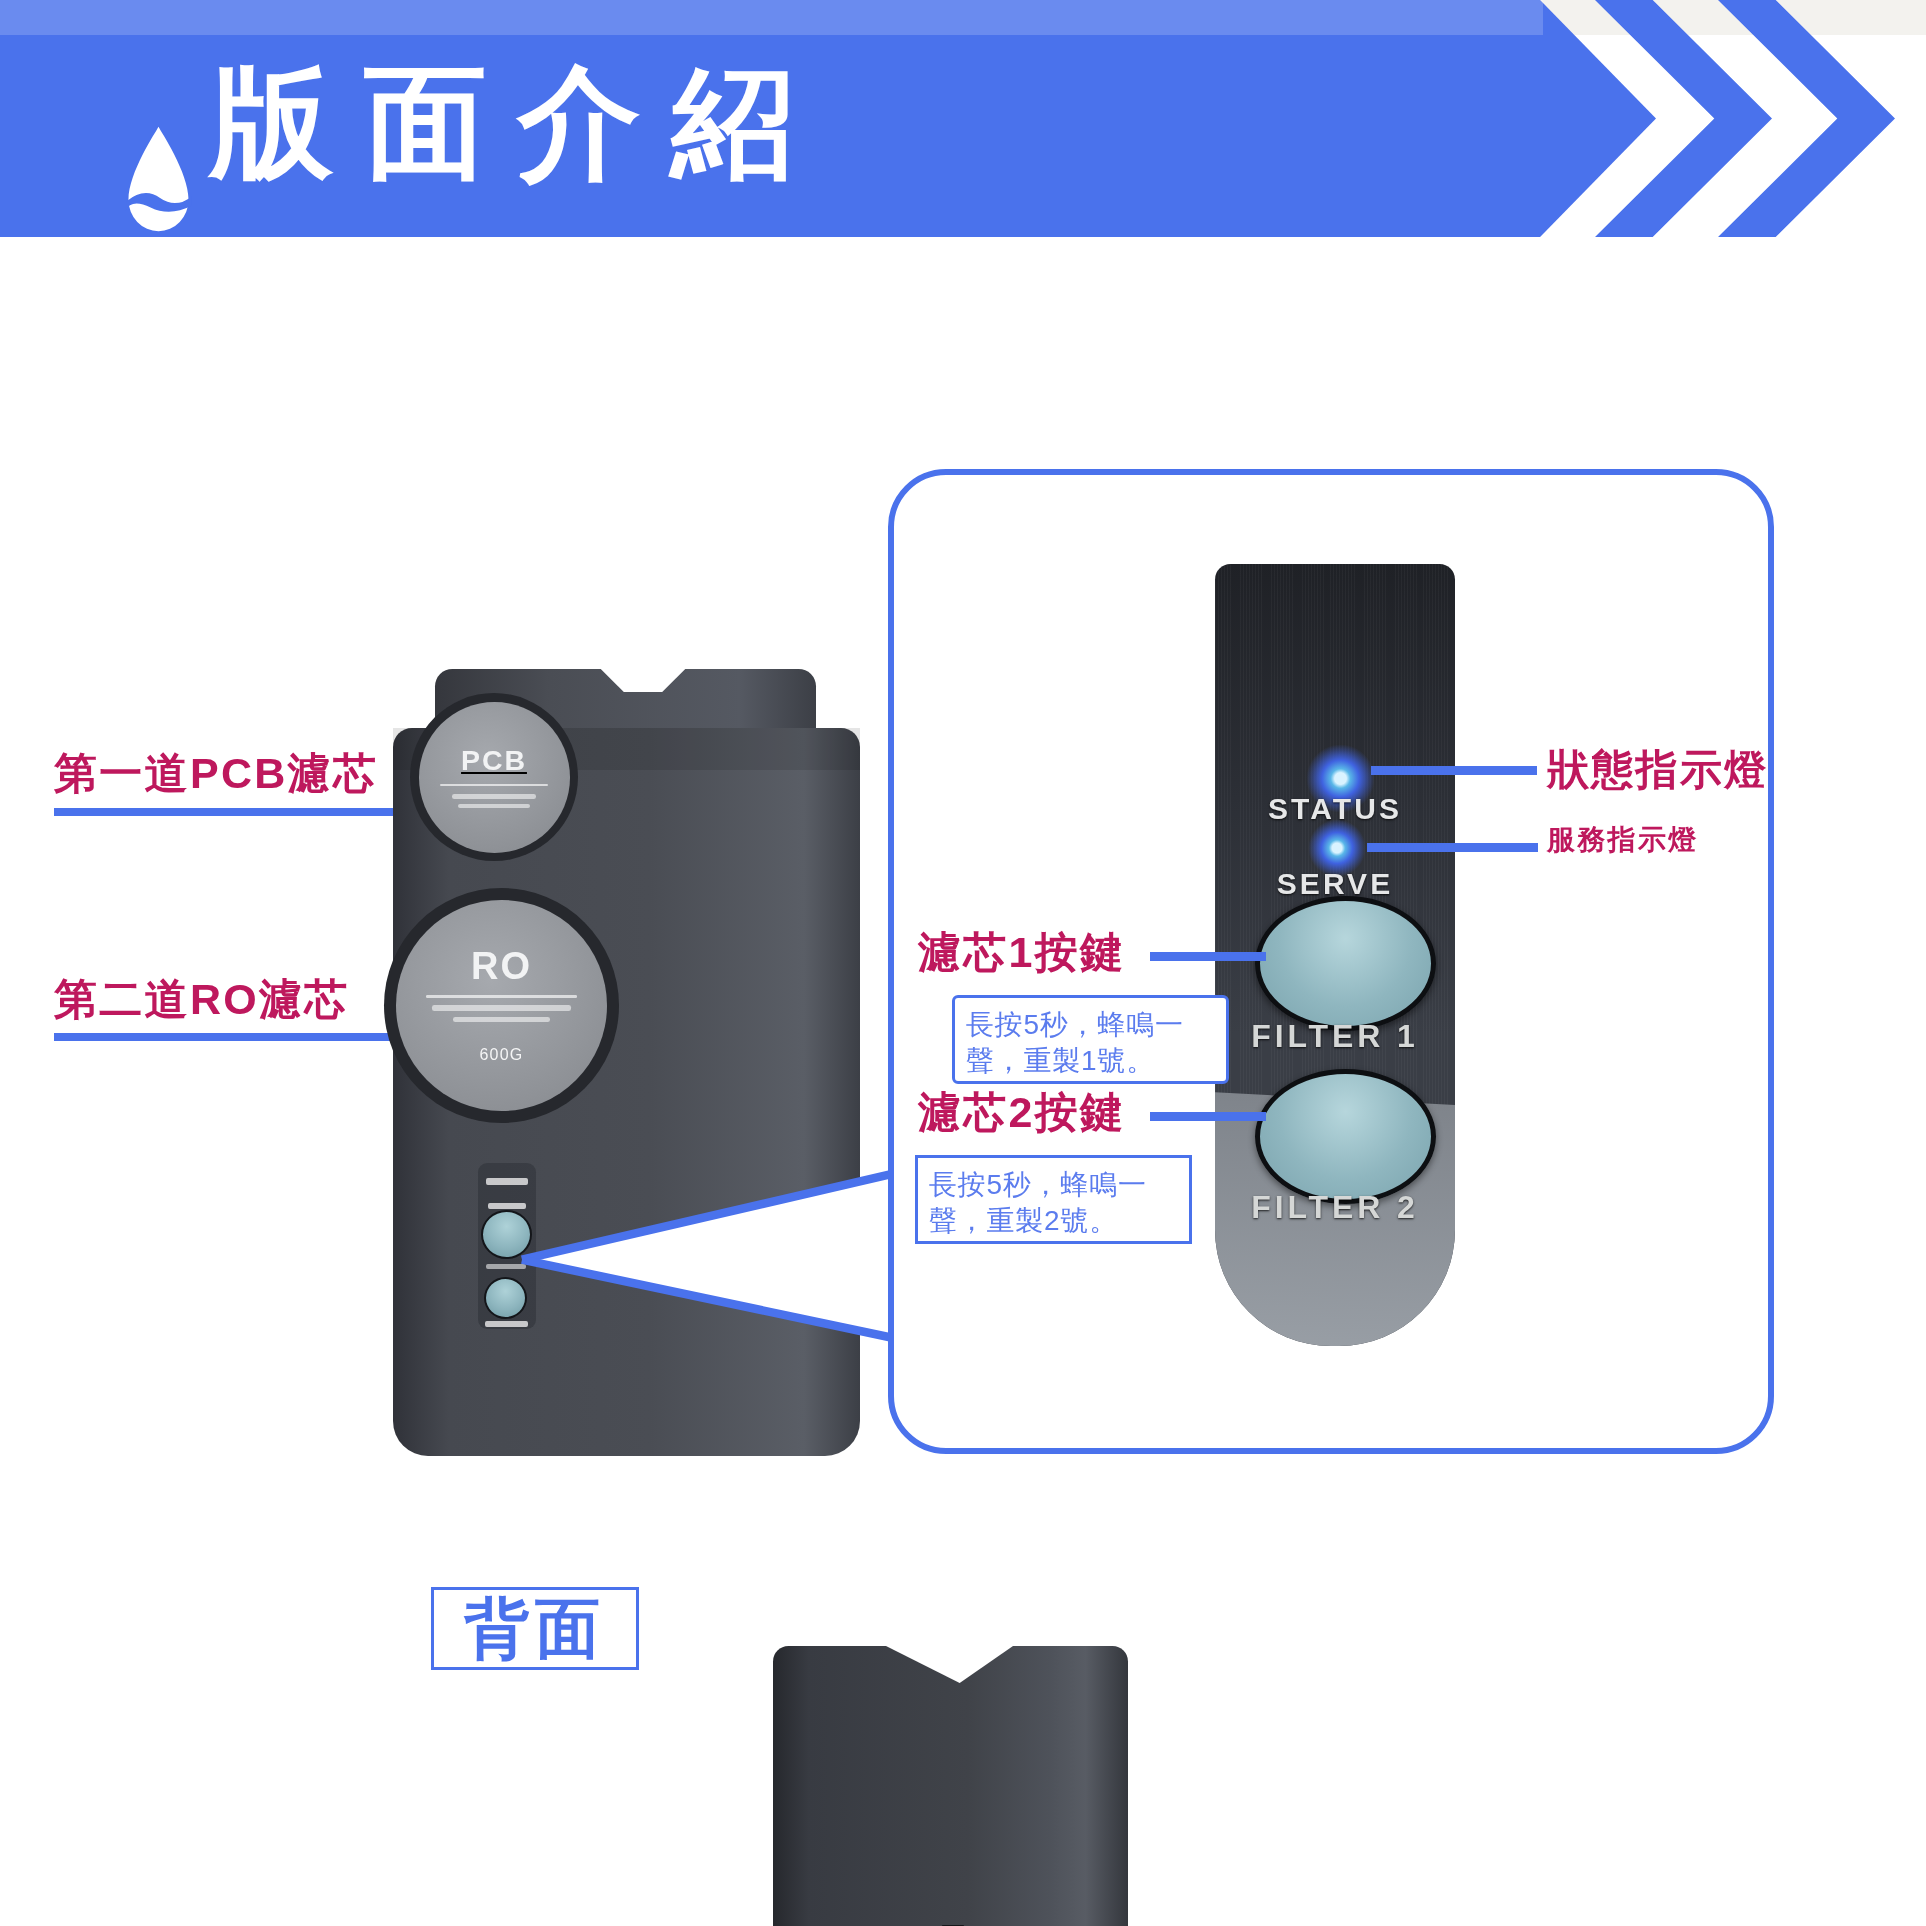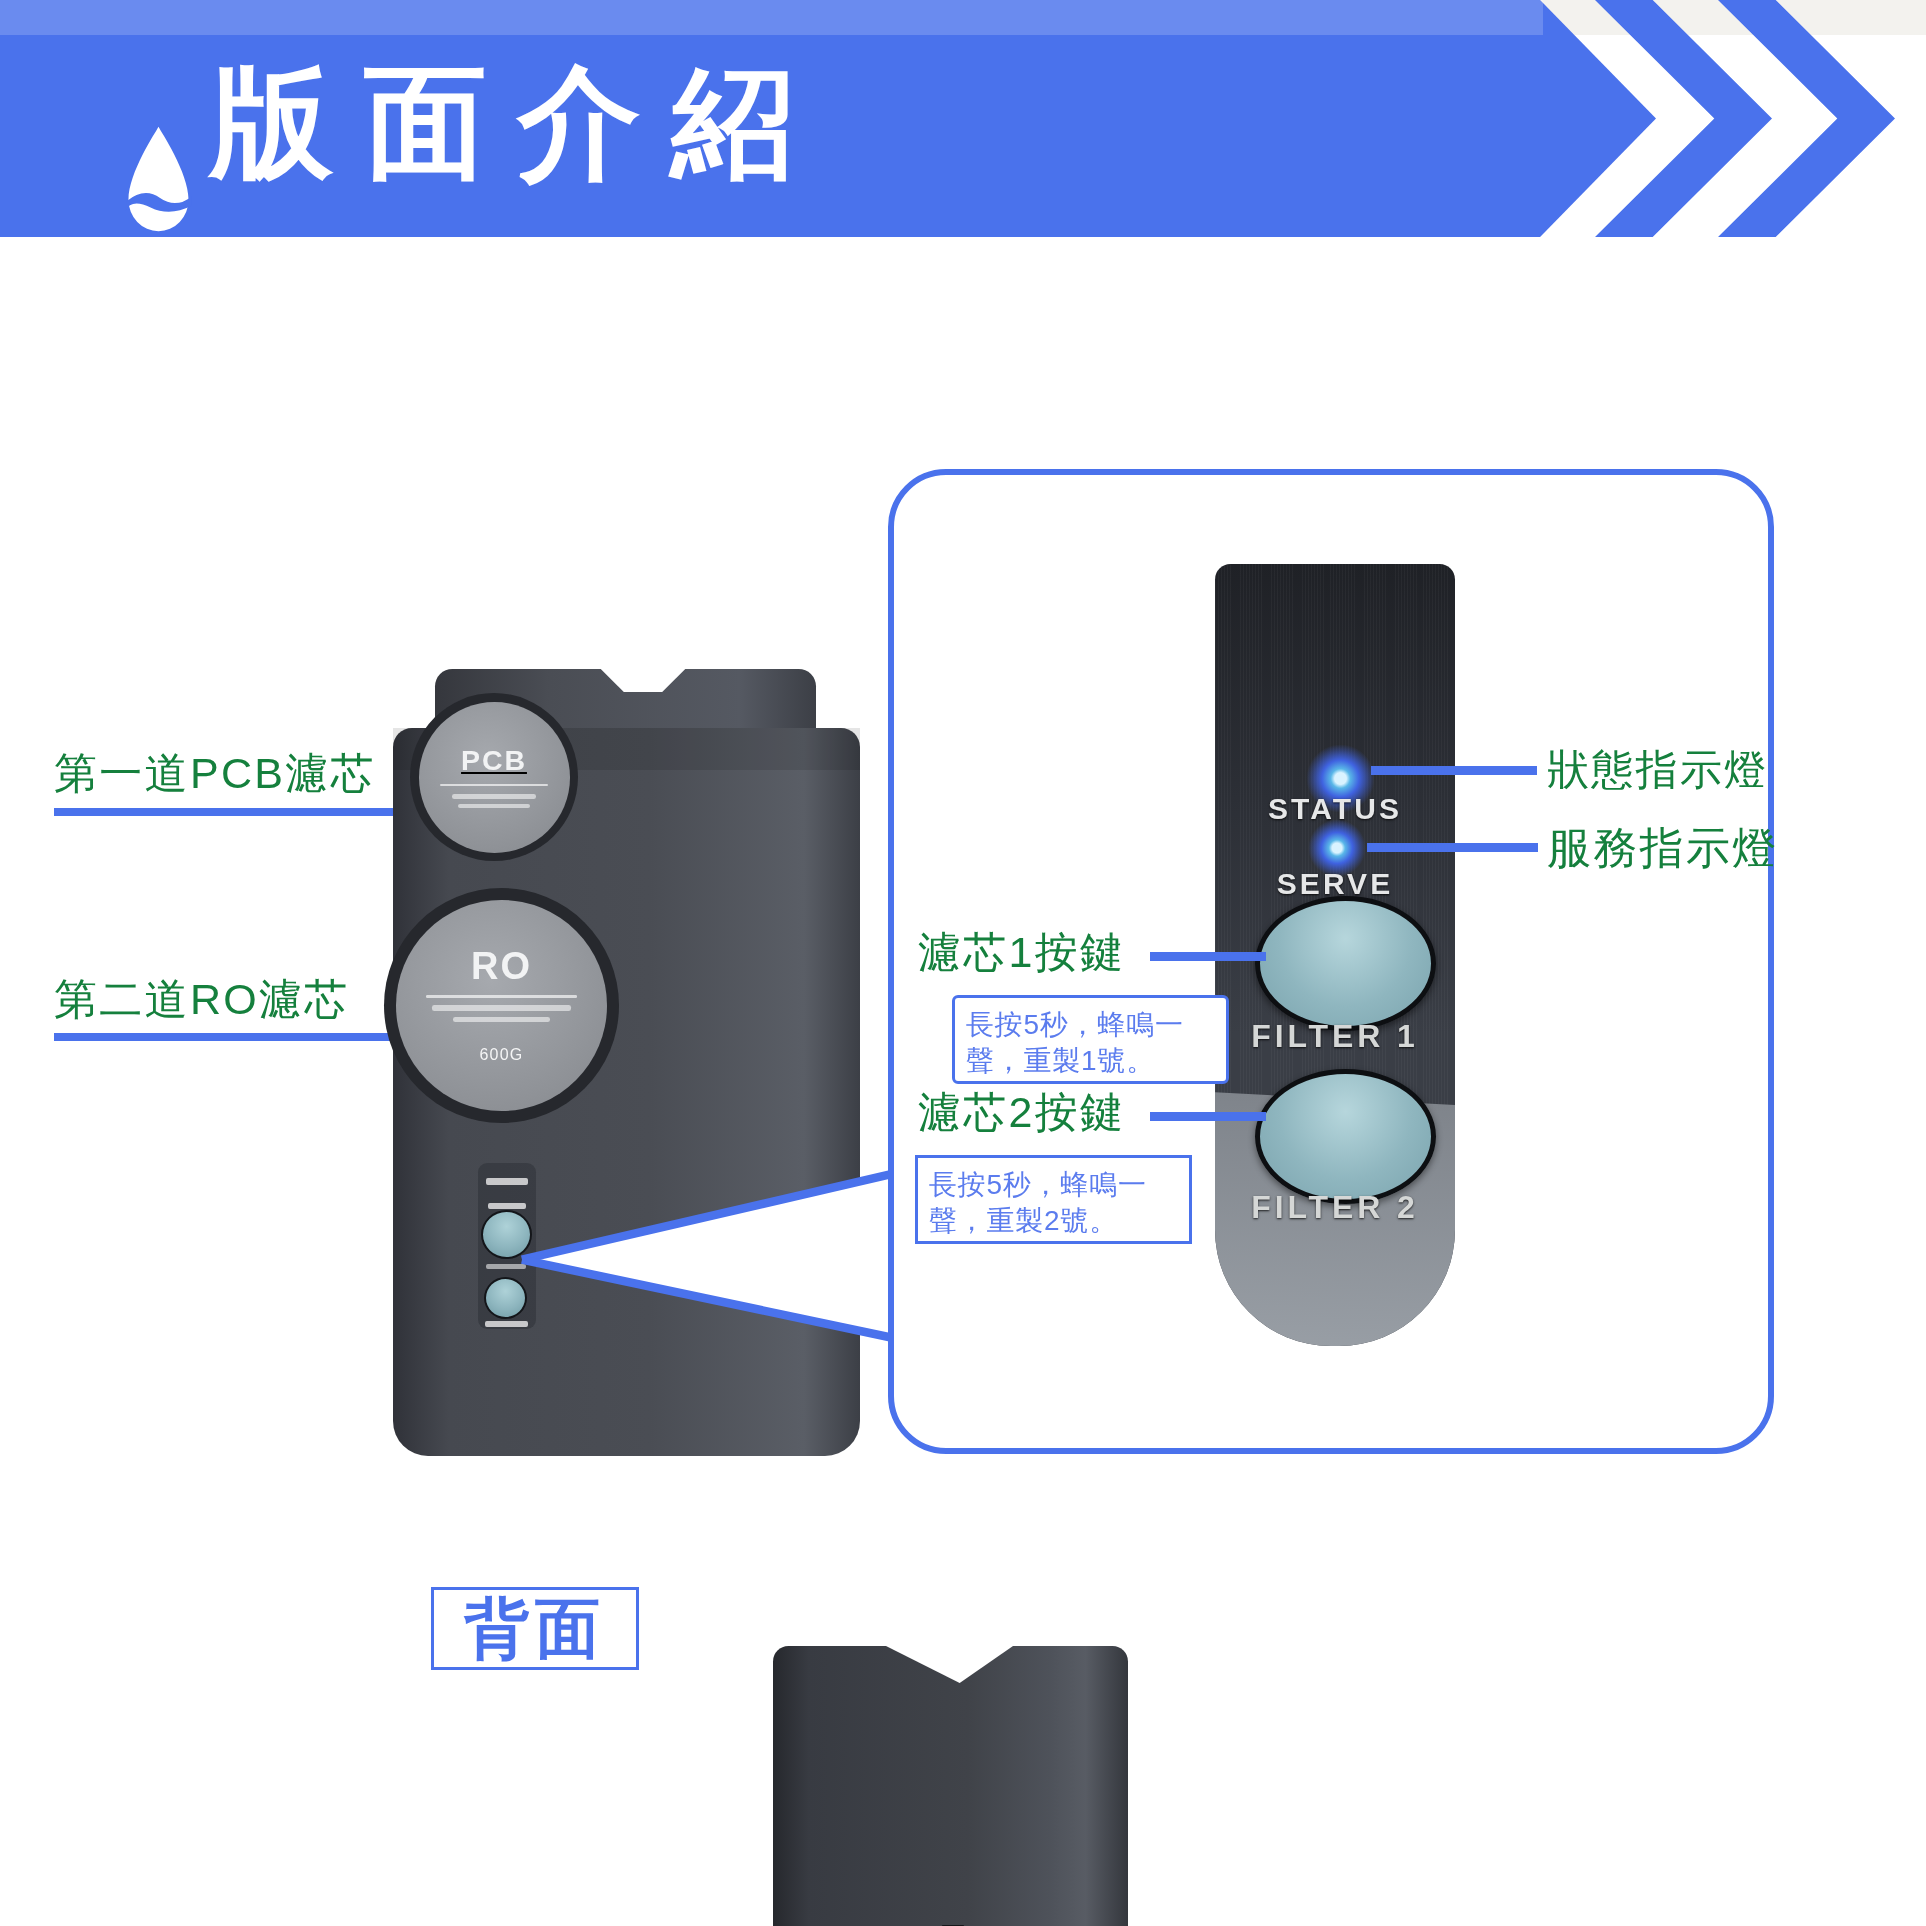--- a/index.html
+++ b/index.html
@@ -25,21 +25,21 @@
   }
   .c1 { left:1595px; } .c2 { left:1718px; }
   .drop-icon { left:119px; top:121px; width:79px; height:116px; }
   .page-title {
     left:210px; top:61px; font-size:123px; line-height:1; font-weight:bold;
     color:#ffffff; letter-spacing:0.25em; white-space:nowrap;
   }
 
   
   .lead { background:#4a72ec; height:7.7px; }
-  .glabel { color:#15803d; font-weight:400; letter-spacing:2.3px; line-height:1; white-space:nowrap; }
+  .glabel { color:#be185d; font-weight:700; letter-spacing:2.3px; line-height:1; white-space:nowrap; }
 
   
   .f-label1 { left:54px; top:752px; font-size:43px; }
   .f-label2 { left:54px; top:978px; font-size:43px; }
   .l1 { left:54px; top:808px; width:347px; }
   .l2 { left:54px; top:1033px; width:347px; }
 
   
   .fd-shoulder { left:435px; top:669px; width:381px; height:108px;
     background:linear-gradient(90deg,#35373d,#4a4d54 30%,#555962 80%,#3c3f46);
@@ -99,21 +99,21 @@
     line-height:1; text-shadow:0 1.2px 2.3px rgba(0,0,0,0.8); white-space:nowrap; }
   .ct-status { top:794px; font-size:30px; letter-spacing:3.1px; }
   .ct-serve  { top:869px; font-size:30px; letter-spacing:3.1px; }
   .ct-f1 { top:1020px; font-size:32px; letter-spacing:3.9px; color:#d5d7d6; }
   .ct-f2 { top:1191px; font-size:32px; letter-spacing:3.9px; color:#d5d7d6; }
   .cbtn { width:181px; height:135px; border-radius:50%; border:5.4px solid #0d0f12;
     background:radial-gradient(ellipse at 50% 30%, #b6d6dc, #8fb6bf 55%, #7aa3ad);
     box-shadow:0 3.1px 7px rgba(0,0,0,0.45); }
   .cbtn1 { left:1255px; top:896px; } .cbtn2 { left:1255px; top:1069px; }
   .a-status { left:1547px; top:749px; font-size:42px; }
-  .a-serve  { left:1547px; top:826px; font-size:44px; }
+  .a-serve  { left:1547px; top:826px; font-size:28px; }
   .line-status { left:1371px; top:766px; width:166px; height:8.5px; }
   .line-serve  { left:1367px; top:843px; width:171px; height:8.5px; }
   .a-f1 { left:918px; top:931px; font-size:43px; }
   .a-f2 { left:918px; top:1091px; font-size:43px; }
   .dash1 { left:1150px; top:952px; width:116px; height:8.5px; }
   .dash2 { left:1150px; top:1112px; width:116px; height:8.5px; }
   .note { width:277px; height:89px; border:3.5px solid #4a72ec; padding:9.2px 10.8px;
     font-size:28px; line-height:1.28; color:#5b7cee; letter-spacing:0.8px; background:#fff; }
   .note1 { left:952px; top:995px;border-radius:6px; }
   .note2 { left:915px; top:1155px; }

